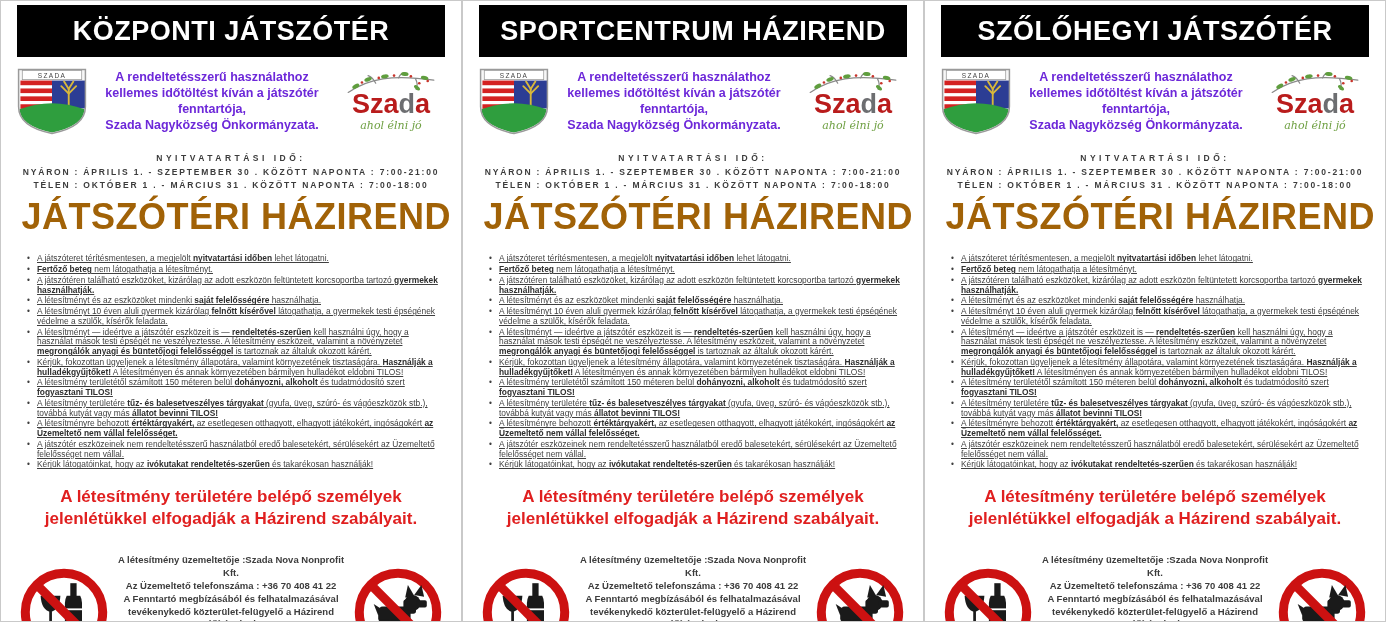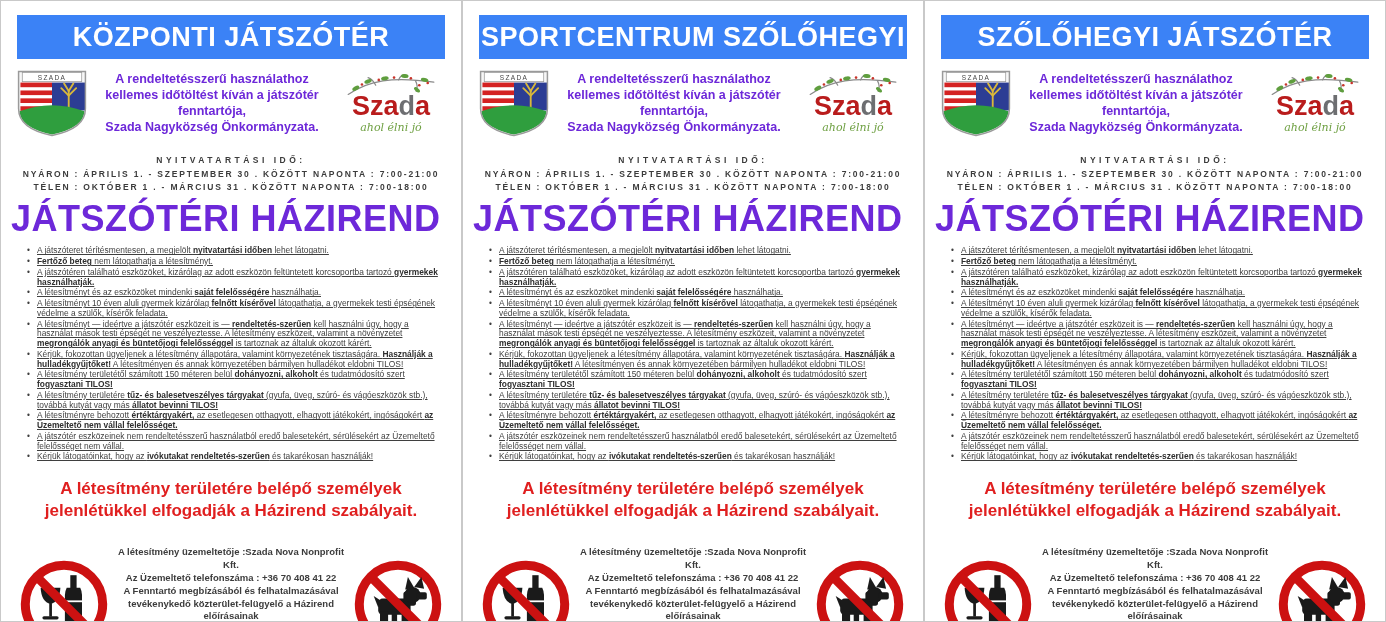--- a/index.html
+++ b/index.html
@@ -1,32 +1,32 @@
 <!DOCTYPE html>
 <html><head>
 <meta charset="utf-8">
 <style>
   html,body{margin:0;padding:0;background:#fff;}
   body{width:1386px;height:622px;font-family:"Liberation Sans",sans-serif;display:flex;}
   .poster{box-sizing:border-box;width:462px;height:622px;background:#fff;border:1px solid #c9c9c9;
           padding:4px 10px 0;overflow:hidden;position:relative;}
-  .titlebar{background:#3b82f6;height:44px;margin:10px 6px 8px;display:flex;align-items:center;justify-content:center;}
+  .titlebar{background:#000000;height:52px;margin:0 6px 8px;display:flex;align-items:center;justify-content:center;}
   .titlebar span{color:#fff;font-weight:bold;font-size:27px;letter-spacing:.5px;white-space:nowrap;}
   .brandrow{display:flex;align-items:center;margin:2px 2px 0;}
   .crest{width:78px;height:72px;flex:none;}
   .intro{flex:1;text-align:center;font-weight:bold;font-size:12.5px;line-height:1.3;color:#6d28d9;padding:0 4px;}
   .logo{width:116px;flex:none;text-align:center;}
   .branch{width:112px;height:26px;display:block;margin:0 auto -6px;}
   .logo-word{font-size:27px;font-weight:bold;line-height:1;}
   .lg{color:#b91c1c;} .lgr{color:#6d6e71;}
   .tagline{font-family:"DejaVu Serif",serif;font-style:italic;font-size:11px;color:#6fa043;margin-top:1px;}
   .hours{text-align:center;font-weight:bold;color:#3c3c3c;margin-top:16px;}
   .hours .h1{font-size:8.5px;letter-spacing:3.5px;margin-bottom:3px;}
   .hours .h2{font-size:8.5px;letter-spacing:1.8px;line-height:1.55;white-space:nowrap;}
-  .bigtitle{color:#6d28d9;font-weight:bold;font-size:36px;text-align:left;letter-spacing:.5px;margin:4px 0 6px;white-space:nowrap;}
+  .bigtitle{color:#a16207;font-weight:bold;font-size:36px;text-align:right;letter-spacing:.5px;margin:4px 0 16px;white-space:nowrap;}
   ul.rules{margin:4px 10px 0 14px;padding:0 0 0 12px;list-style:none;color:#3f3f3f;font-size:8.4px;line-height:1.16;text-decoration:underline;}
   ul.rules li{position:relative;margin-bottom:1px;}
   ul.rules li::before{content:"\2022";position:absolute;left:-10px;top:0;}
   ul.rules .b{font-weight:bold;color:#2e2e2e;}
   .rednotice{color:#e01f1f;font-weight:bold;font-size:17px;line-height:1.3;text-align:center;margin:16px 14px 24px;}
   .bottomrow{display:flex;align-items:center;justify-content:space-between;margin:2px 8px 0;}
   .sign{width:90px;height:90px;flex:none;}
   .operator{flex:1;text-align:center;font-weight:bold;font-size:9.5px;line-height:1.35;color:#3c3c3c;padding:0 2px;}
   .hidden-defs{position:absolute;width:0;height:0;overflow:hidden;}
 </style>
@@ -170,21 +170,21 @@
       </div>
     <svg class="sign">
         <use href="#sym-nodog"></use>
       </svg>
   </div>
 
 </div>
 
 <div class="poster">
   <div class="titlebar">
-    <span>SPORTCENTRUM SZŐLŐHEGYI</span>
+    <span>SPORTCENTRUM HÁZIREND</span>
   </div>
   <div class="brandrow">
     <svg class="crest">
         <use href="#sym-crest"></use>
       </svg>
     <div class="intro">
         <div>A rendeltetésszerű használathoz</div>
         <div>kellemes időtöltést kíván a játszótér fenntartója,</div>
         <div>Szada Nagyközség Önkormányzata.</div>
       </div>

